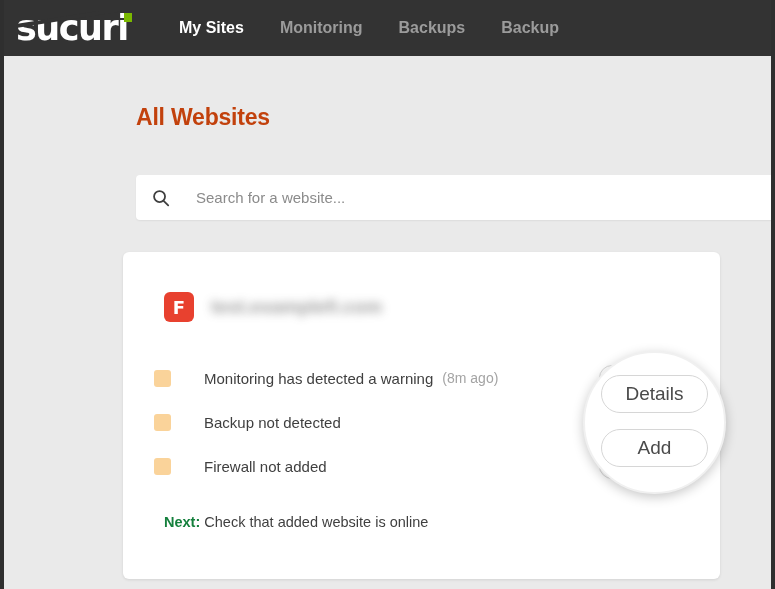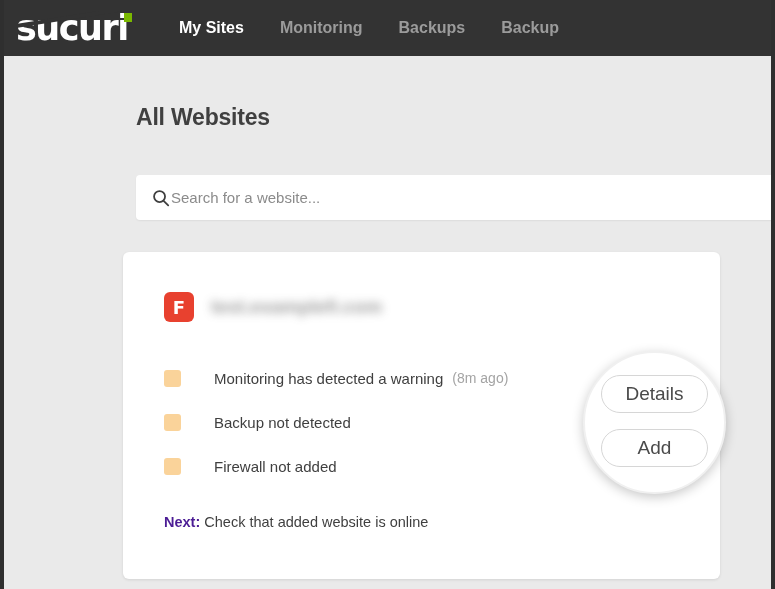--- a/index.html
+++ b/index.html
@@ -112,21 +112,21 @@
     height: 533px;
     background: #eaeaea;
   }
 
   .page-title {
     position: absolute;
     left: 132px;
     top: 48px;
     font-size: 23px;
     font-weight: bold;
-    color: #404040;
+    color: #c2410c;
     letter-spacing: -0.2px;
   }
 
   
   .searchbar {
     position: absolute;
     left: 132px;
     top: 119px;
     width: 639px;
     height: 45px;
@@ -144,21 +144,21 @@
     flex: 0 0 auto;
   }
   .search-input {
     flex: 1;
     border: none;
     outline: none;
     background: transparent;
     font-family: "Liberation Sans", sans-serif;
     font-size: 15px;
     color: #555555;
-    margin-left: 1px;
+    margin-left: 26px;
     padding-right: 14px;
   }
   .search-input::placeholder { color: #8b8b8b; }
 
   
   .card {
     position: absolute;
     left: 119px;
     top: 196px;
     width: 597px;
@@ -196,21 +196,21 @@
     font-weight: bold;
     filter: blur(5px);
     opacity: 0.55;
     white-space: nowrap;
     user-select: none;
   }
 
   
   .statuses {
     position: absolute;
-    left: 41px;
+    left: 31px;
     top: 104px;
     width: 516px;
   }
   .status-row {
     position: relative;
     height: 44px;
     display: flex;
     align-items: center;
   }
   .status-chip {
@@ -253,21 +253,21 @@
   }
 
   .next-line {
     position: absolute;
     left: 41px;
     top: 262px;
     font-size: 14.5px;
     color: #3f3f3f;
     white-space: nowrap;
   }
-  .next-line .next-label { font-weight: bold; color: #4c1d95; text-align: center; }
+  .next-line .next-label { font-weight: bold; color: #15803d; text-align: center; }
 
   
   .lens {
     position: absolute;
     left: 579px;
     top: 295px;
     width: 143px;
     height: 143px;
     border-radius: 50%;
     background: #ffffff;

